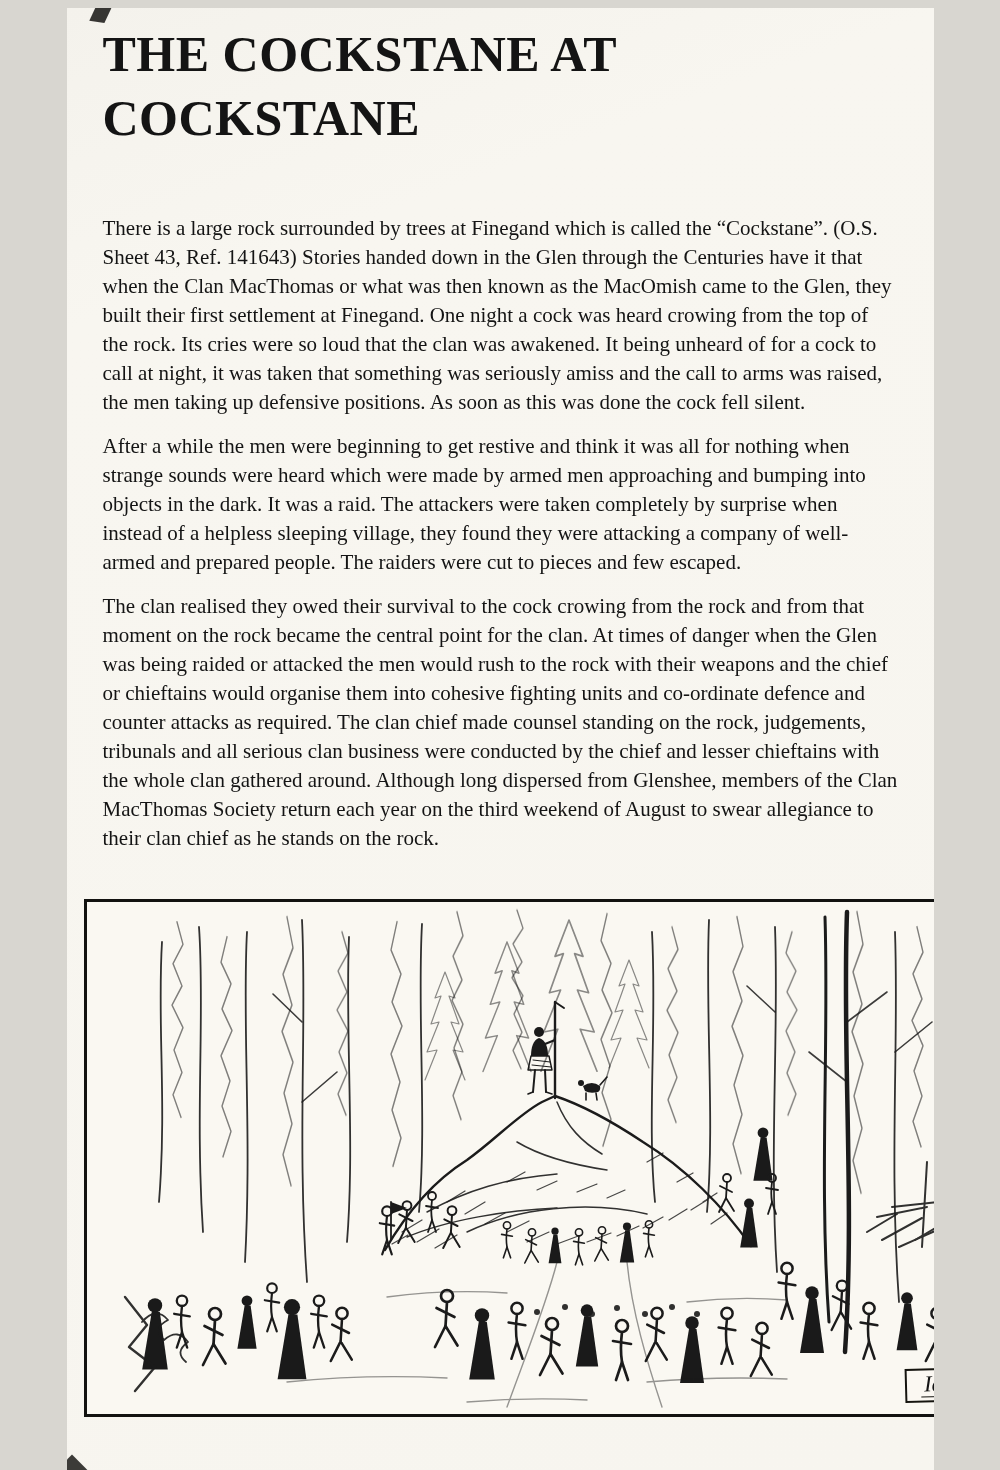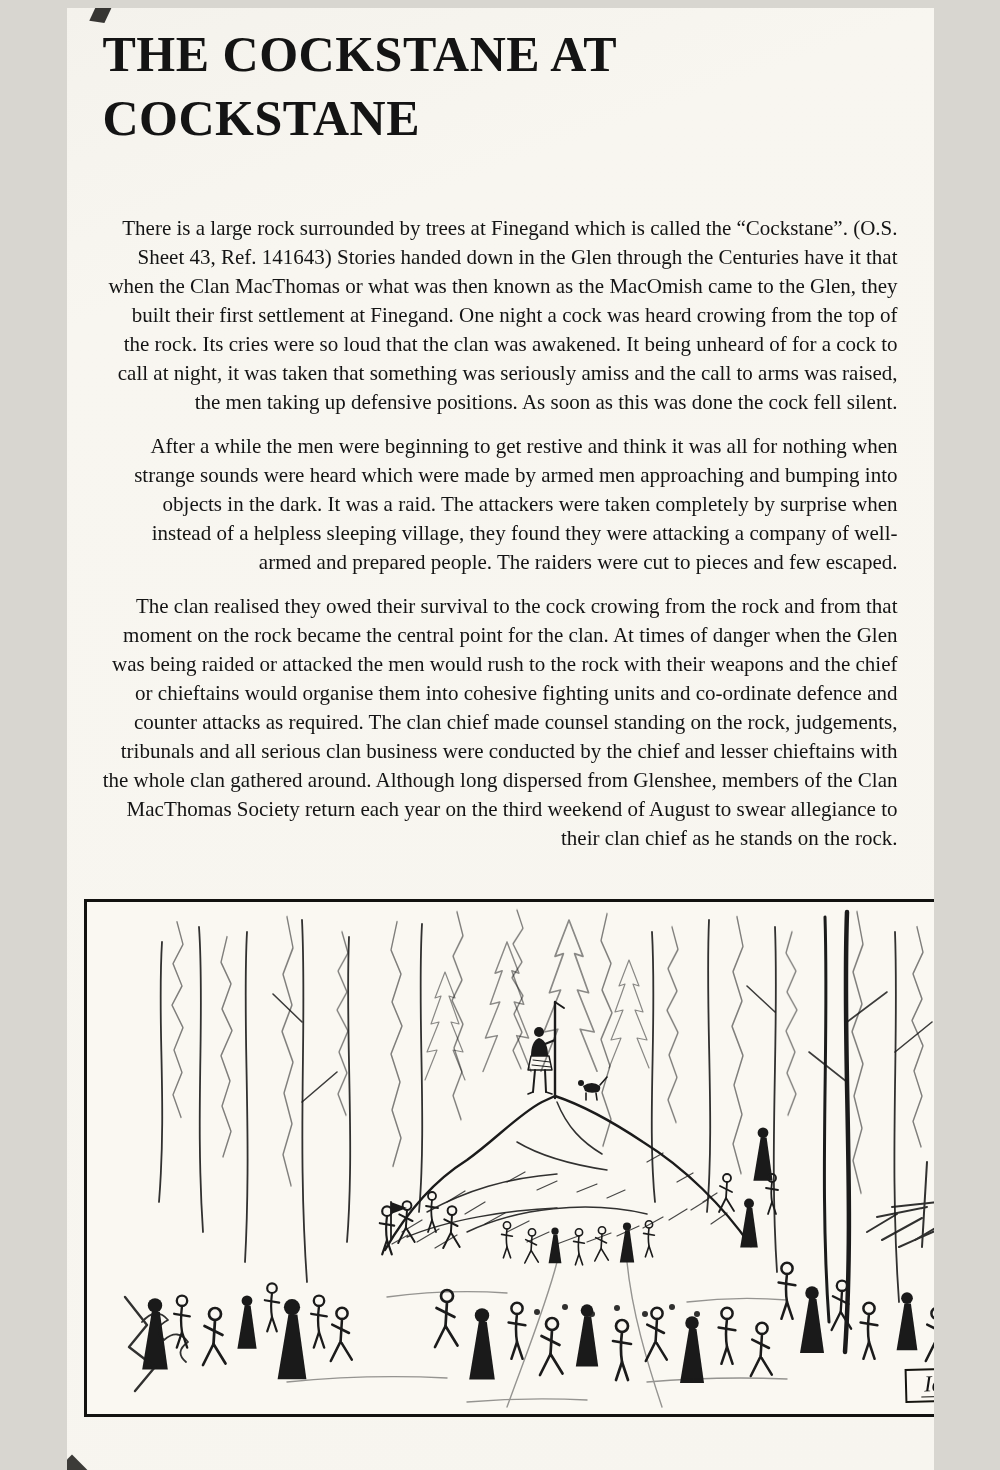--- a/index.html
+++ b/index.html
@@ -23,21 +23,21 @@
   .title{
     margin:14px 36px 0 36px;
     font-size:50px;line-height:64px;font-weight:bold;
     letter-spacing:.5px;
   }
   .title span{display:block;}
   .body-text{
     margin:64px 36px 0 36px;
     font-size:21px;line-height:29px;
   }
-  .body-text p{margin:0 0 15px 0;text-align:right;}
+  .body-text p{margin:0 0 15px 0;}
   .sketch-frame{
     position:relative;
     margin:46px 0 0 17px;
     width:956px;height:512px;
     border:3px solid #121210;
     background:#faf8f2;
     box-sizing:content-box;
   }
   .sketch-frame svg{display:block;width:956px;height:512px;}
   .signature-box{

